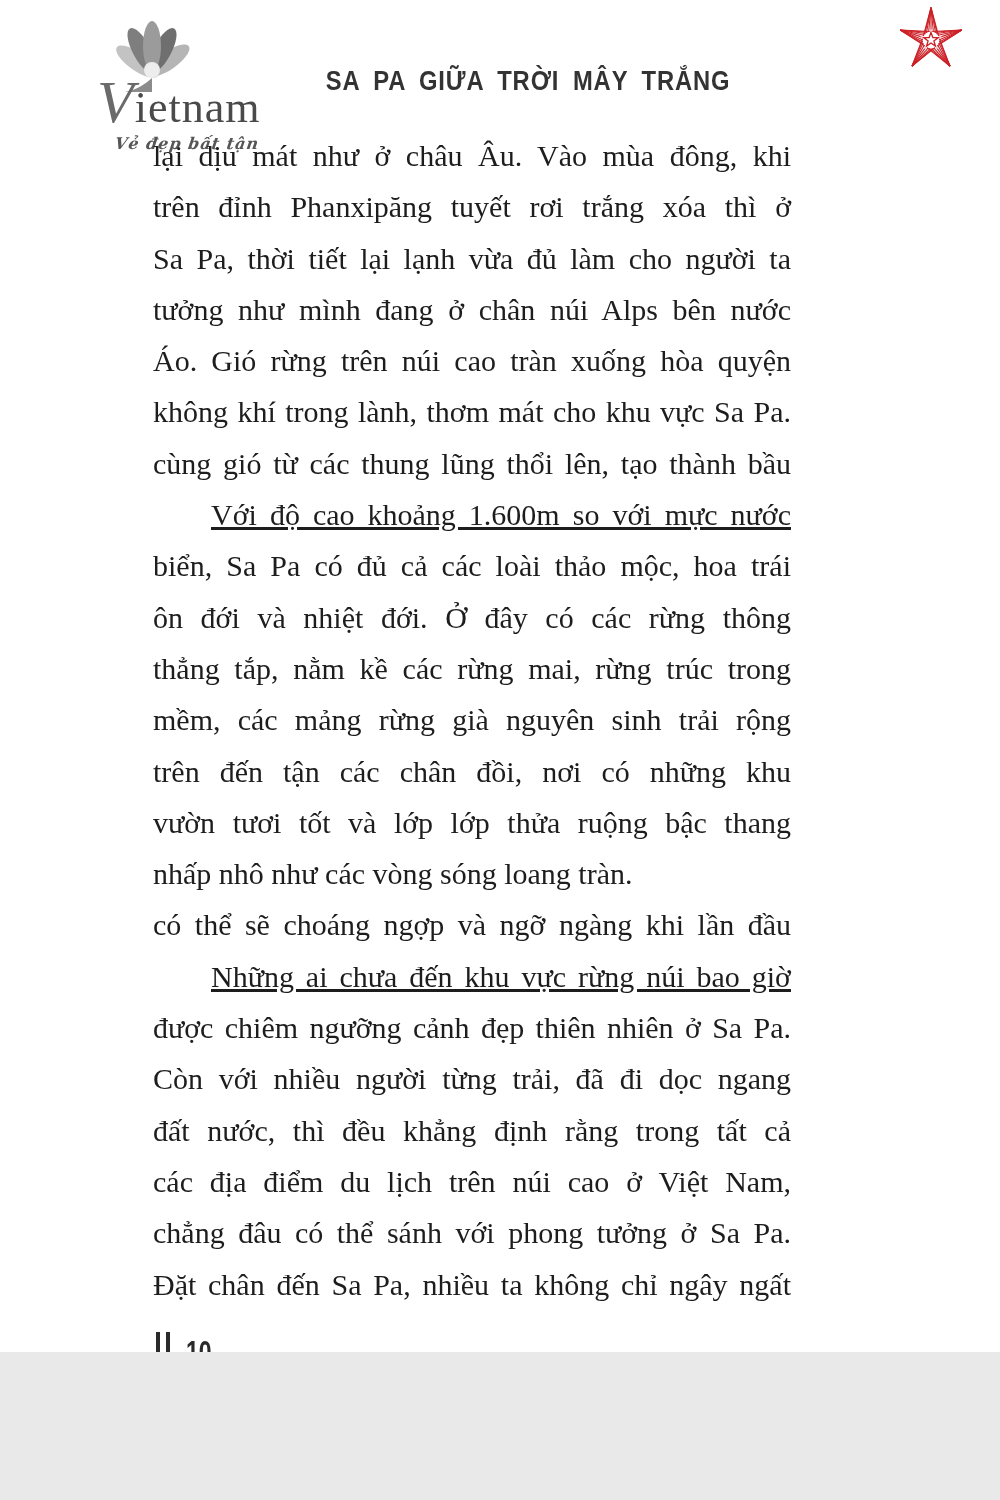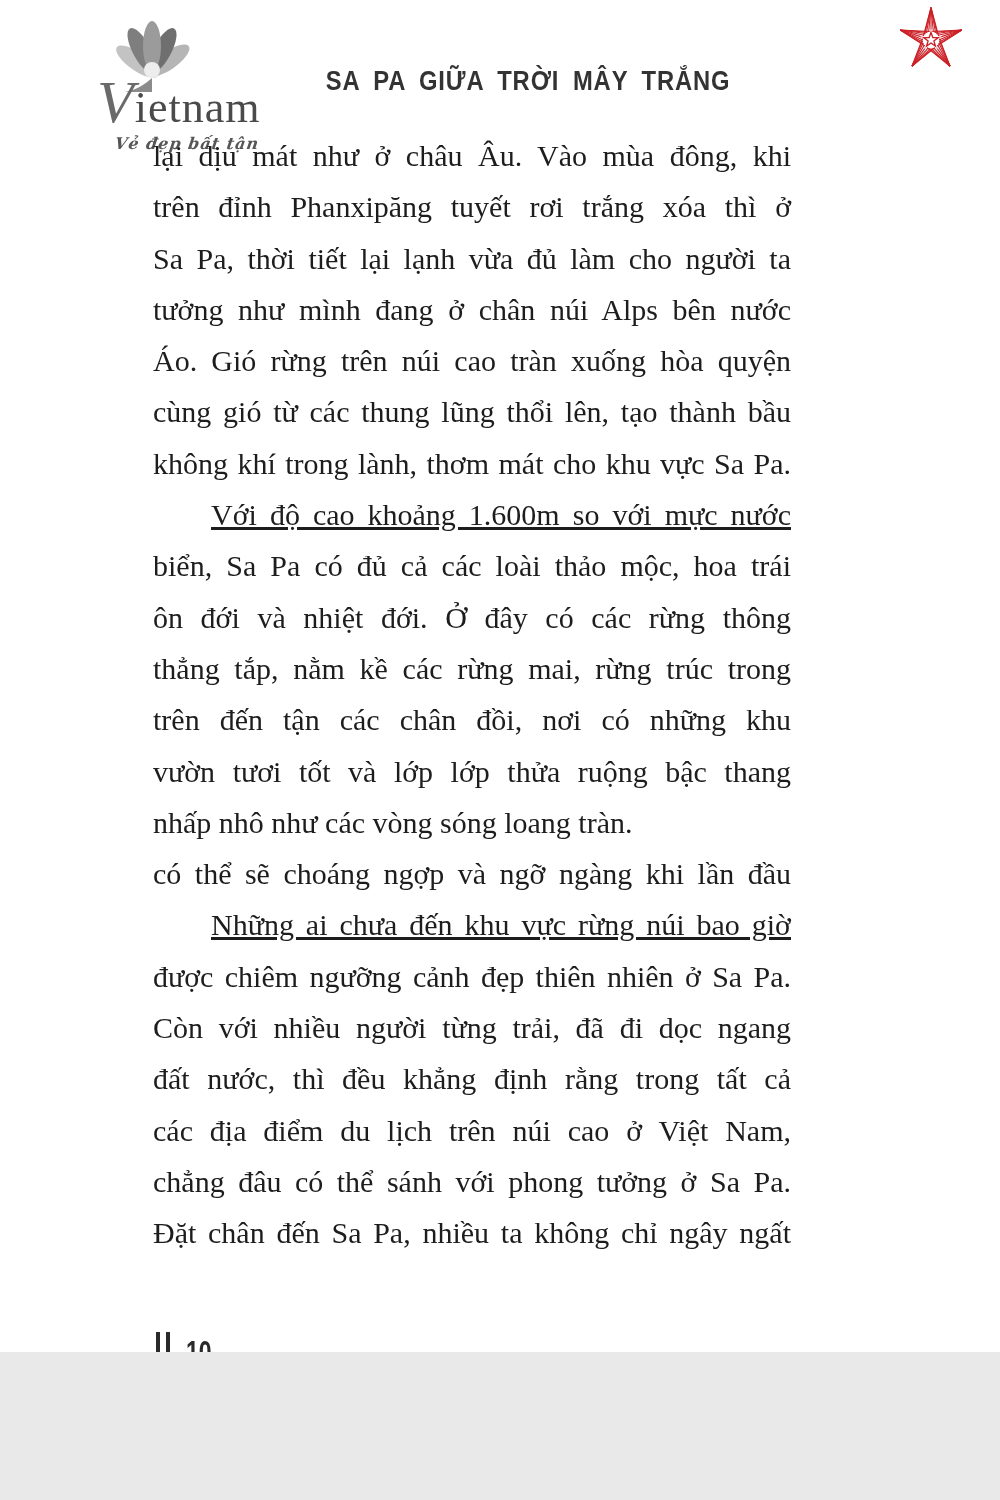--- a/index.html
+++ b/index.html
@@ -142,26 +142,27 @@
       <polygon points="40.00,28.00 42.94,35.95 51.41,36.29 44.76,41.55 47.05,49.71 40.00,45.00 32.95,49.71 35.24,41.55 28.59,36.29 37.06,35.95 " fill="#ffffff"></polygon>
       <polygon points="40.00,32.00 41.88,37.41 47.61,37.53 43.04,40.99 44.70,46.47 40.00,43.20 35.30,46.47 36.96,40.99 32.39,37.53 38.12,37.41 " fill="none" stroke="#cc2027" stroke-width="1.4"></polygon>
     </svg>
 
   <div class="body-text" style="color: rgb(29, 29, 29);">
       <div class="bline">lại dịu mát như ở châu Âu. Vào mùa đông, khi</div>
       <div class="bline">trên đỉnh Phanxipăng tuyết rơi trắng xóa thì ở</div>
       <div class="bline">Sa Pa, thời tiết lại lạnh vừa đủ làm cho người ta</div>
       <div class="bline">tưởng như mình đang ở chân núi Alps bên nước</div>
       <div class="bline">Áo. Gió rừng trên núi cao tràn xuống hòa quyện</div>
+      <div class="bline">không khí trong lành, thơm mát cho khu vực Sa Pa.</div>
       <div class="bline">cùng gió từ các thung lũng thổi lên, tạo thành bầu</div>
-      <div class="bline">không khí trong lành, thơm mát cho khu vực Sa Pa.</div>
       <div class="bline ind">Với độ cao khoảng 1.600m so với mực nước</div>
       <div class="bline">biển, Sa Pa có đủ cả các loài thảo mộc, hoa trái</div>
       <div class="bline">ôn đới và nhiệt đới. Ở đây có các rừng thông</div>
       <div class="bline">thẳng tắp, nằm kề các rừng mai, rừng trúc trong</div>
+      <div class="bline">mềm, các mảng rừng già nguyên sinh trải rộng</div>
       <div class="bline">trên đến tận các chân đồi, nơi có những khu</div>
       <div class="bline">vườn tươi tốt và lớp lớp thửa ruộng bậc thang</div>
       <div class="bline noj">nhấp nhô như các vòng sóng loang tràn.</div>
       <div class="bline">có thể sẽ choáng ngợp và ngỡ ngàng khi lần đầu</div>
       <div class="bline ind">Những ai chưa đến khu vực rừng núi bao giờ</div>
       <div class="bline">được chiêm ngưỡng cảnh đẹp thiên nhiên ở Sa Pa.</div>
       <div class="bline">Còn với nhiều người từng trải, đã đi dọc ngang</div>
       <div class="bline">đất nước, thì đều khẳng định rằng trong tất cả</div>
       <div class="bline">các địa điểm du lịch trên núi cao ở Việt Nam,</div>
       <div class="bline">chẳng đâu có thể sánh với phong tưởng ở Sa Pa.</div>

